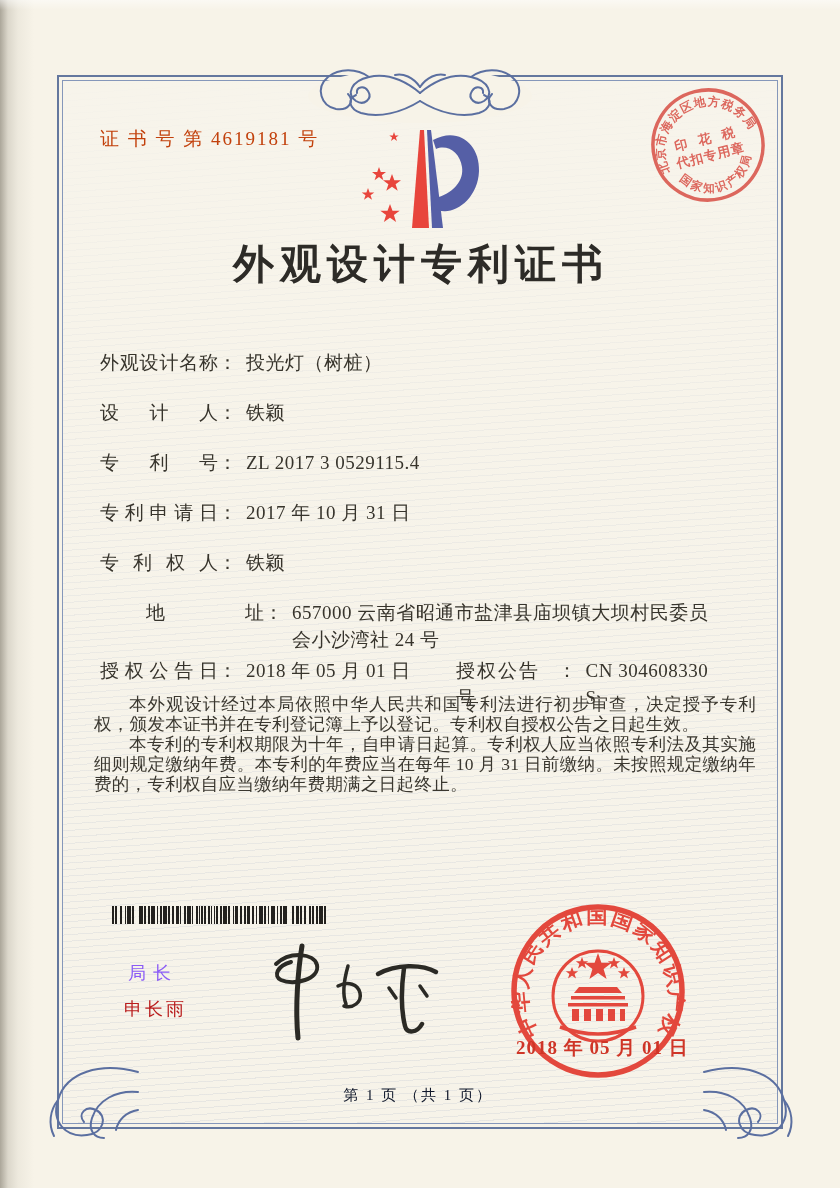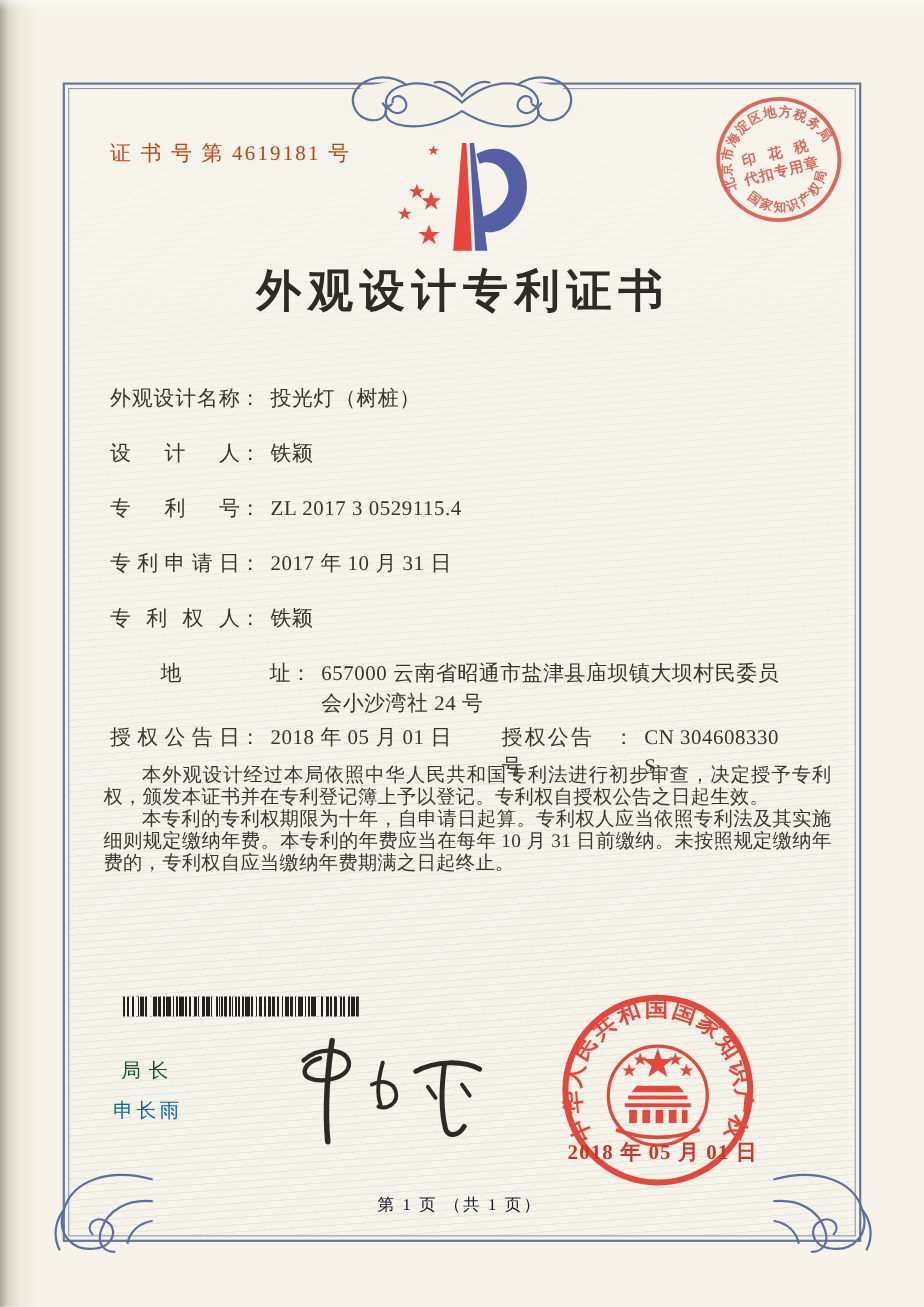--- a/index.html
+++ b/index.html
@@ -46,22 +46,22 @@
   .paras{position:absolute;left:94px;top:694px;width:662px;font-size:17.5px;line-height:20px;color:#3a372f;}
   .paras p{margin:0;text-indent:2em;text-align:justify;letter-spacing:.3px;}
 
   
   .barcode{position:absolute;left:112px;top:906px;width:214px;height:18px;
     background-image:
       repeating-linear-gradient(90deg,rgba(246,243,234,0) 0 5px,#f6f3ea 5px 7px,rgba(246,243,234,0) 7px 12px,#f6f3ea 12px 13px,rgba(246,243,234,0) 13px 19px),
       repeating-linear-gradient(90deg,#23211e 0 2px,rgba(0,0,0,0) 2px 4px),
       repeating-linear-gradient(90deg,#23211e 0 1px,rgba(0,0,0,0) 1px 3px);}
 
-  .signer-title{position:absolute;left:110px;top:961px;font-size:18px;letter-spacing:7px;color:#14532d;}
-  .signer-name{position:absolute;left:103px;top:997px;font-size:18px;letter-spacing:3px;color:#0369a1;}
+  .signer-title{position:absolute;left:128px;top:961px;font-size:18px;letter-spacing:7px;color:#8b5cf6;}
+  .signer-name{position:absolute;left:124px;top:997px;font-size:18px;letter-spacing:3px;color:#b91c1c;}
 
   .signature-svg{position:absolute;left:232px;top:936px;}
 
   .seal-svg{position:absolute;left:508px;top:901px;opacity:.93;}
   .seal-date{position:absolute;left:516px;top:1035px;font-size:19px;color:#cf3527;letter-spacing:1px;font-weight:bold;}
 
   .tax-stamp{position:absolute;left:648px;top:85px;transform:rotate(-14deg);opacity:.88;}
 
   .footer{position:absolute;left:57px;top:1086px;width:722px;text-align:center;
     font-size:15px;letter-spacing:2px;color:#0f172a;}

